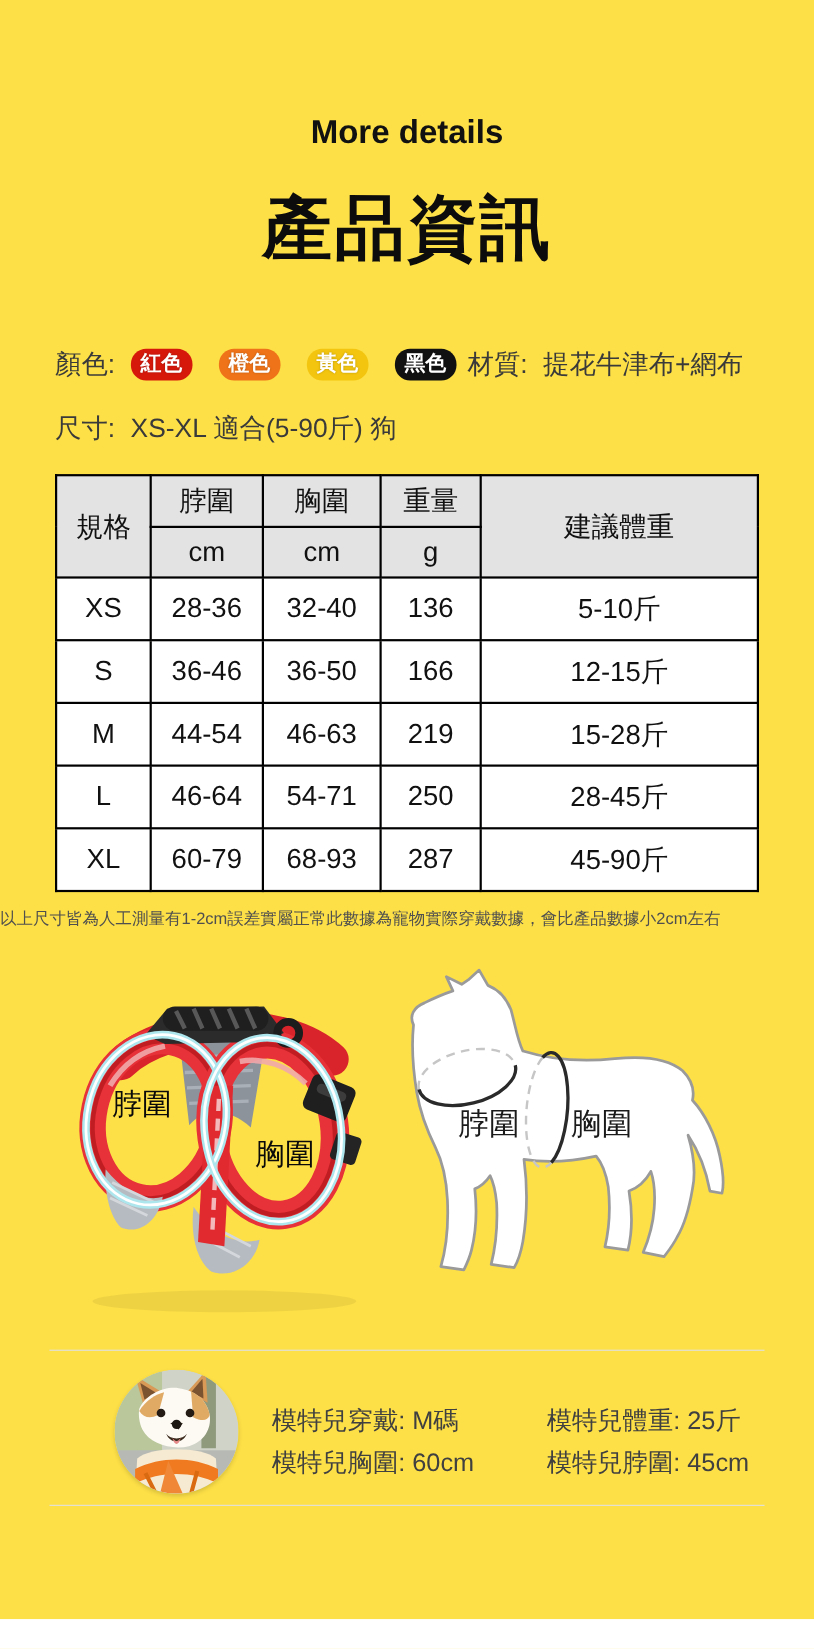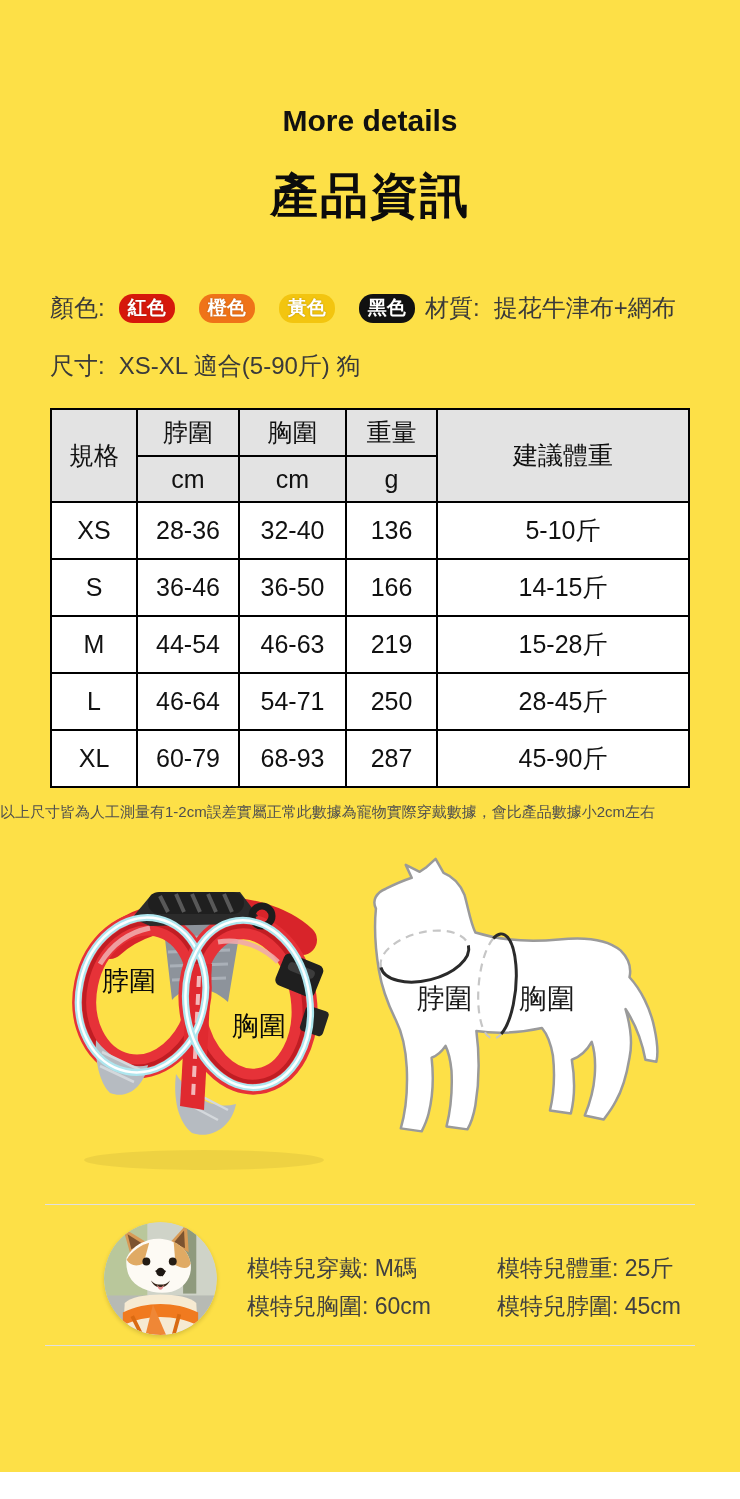--- a/index.html
+++ b/index.html
@@ -2,21 +2,21 @@
 <html><head>
 <meta charset="utf-8">
 <style>
   * { margin:0; padding:0; box-sizing:border-box; }
   html,body { background:#ffffff; }
   body { font-family:"Liberation Sans","DejaVu Sans",sans-serif; color:#222; }
   .page { position:relative; width:740px; height:1472px; background:#fde047; overflow:hidden; }
 
   
   .subtitle { padding-top:104px; text-align:center; font-size:30px; font-weight:800; color:#111; letter-spacing:0; }
-  .main-title { margin-top:26px; text-align:center; font-size:48px; font-weight:900; color:#0c0c0c; letter-spacing:2px; }
+  .main-title { margin-top:26px; text-align:center; font-size:64px; font-weight:900; color:#0c0c0c; letter-spacing:2px; }
 
   
   .attrs { margin:64px 50px 0 50px; font-size:24px; color:#3a3a3a; }
   .attr-grid { display:grid; grid-template-columns:375px 1fr; row-gap:26px; }
   .attr-item { display:flex; align-items:center; white-space:nowrap; }
   .attr-label { margin-right:14px; }
   .attr-value { color:#3a3a3a; }
   .badges { display:flex; gap:24px; align-items:center; }
   .badge { display:inline-block; padding:2px 9px 3px 9px; border-radius:14px; color:#fff; font-size:19px; font-weight:700; line-height:24px; text-shadow:0 0 2px rgba(0,0,0,.25); }
 
@@ -103,21 +103,21 @@
         <td>28-36</td>
         <td>32-40</td>
         <td>136</td>
         <td>5-10斤</td>
       </tr>
       <tr>
         <td>S</td>
         <td>36-46</td>
         <td>36-50</td>
         <td>166</td>
-        <td>14-15斤</td>
+        <td>12-15斤</td>
       </tr>
       <tr>
         <td>M</td>
         <td>44-54</td>
         <td>46-63</td>
         <td>219</td>
         <td>15-28斤</td>
       </tr>
       <tr>
         <td>L</td>

